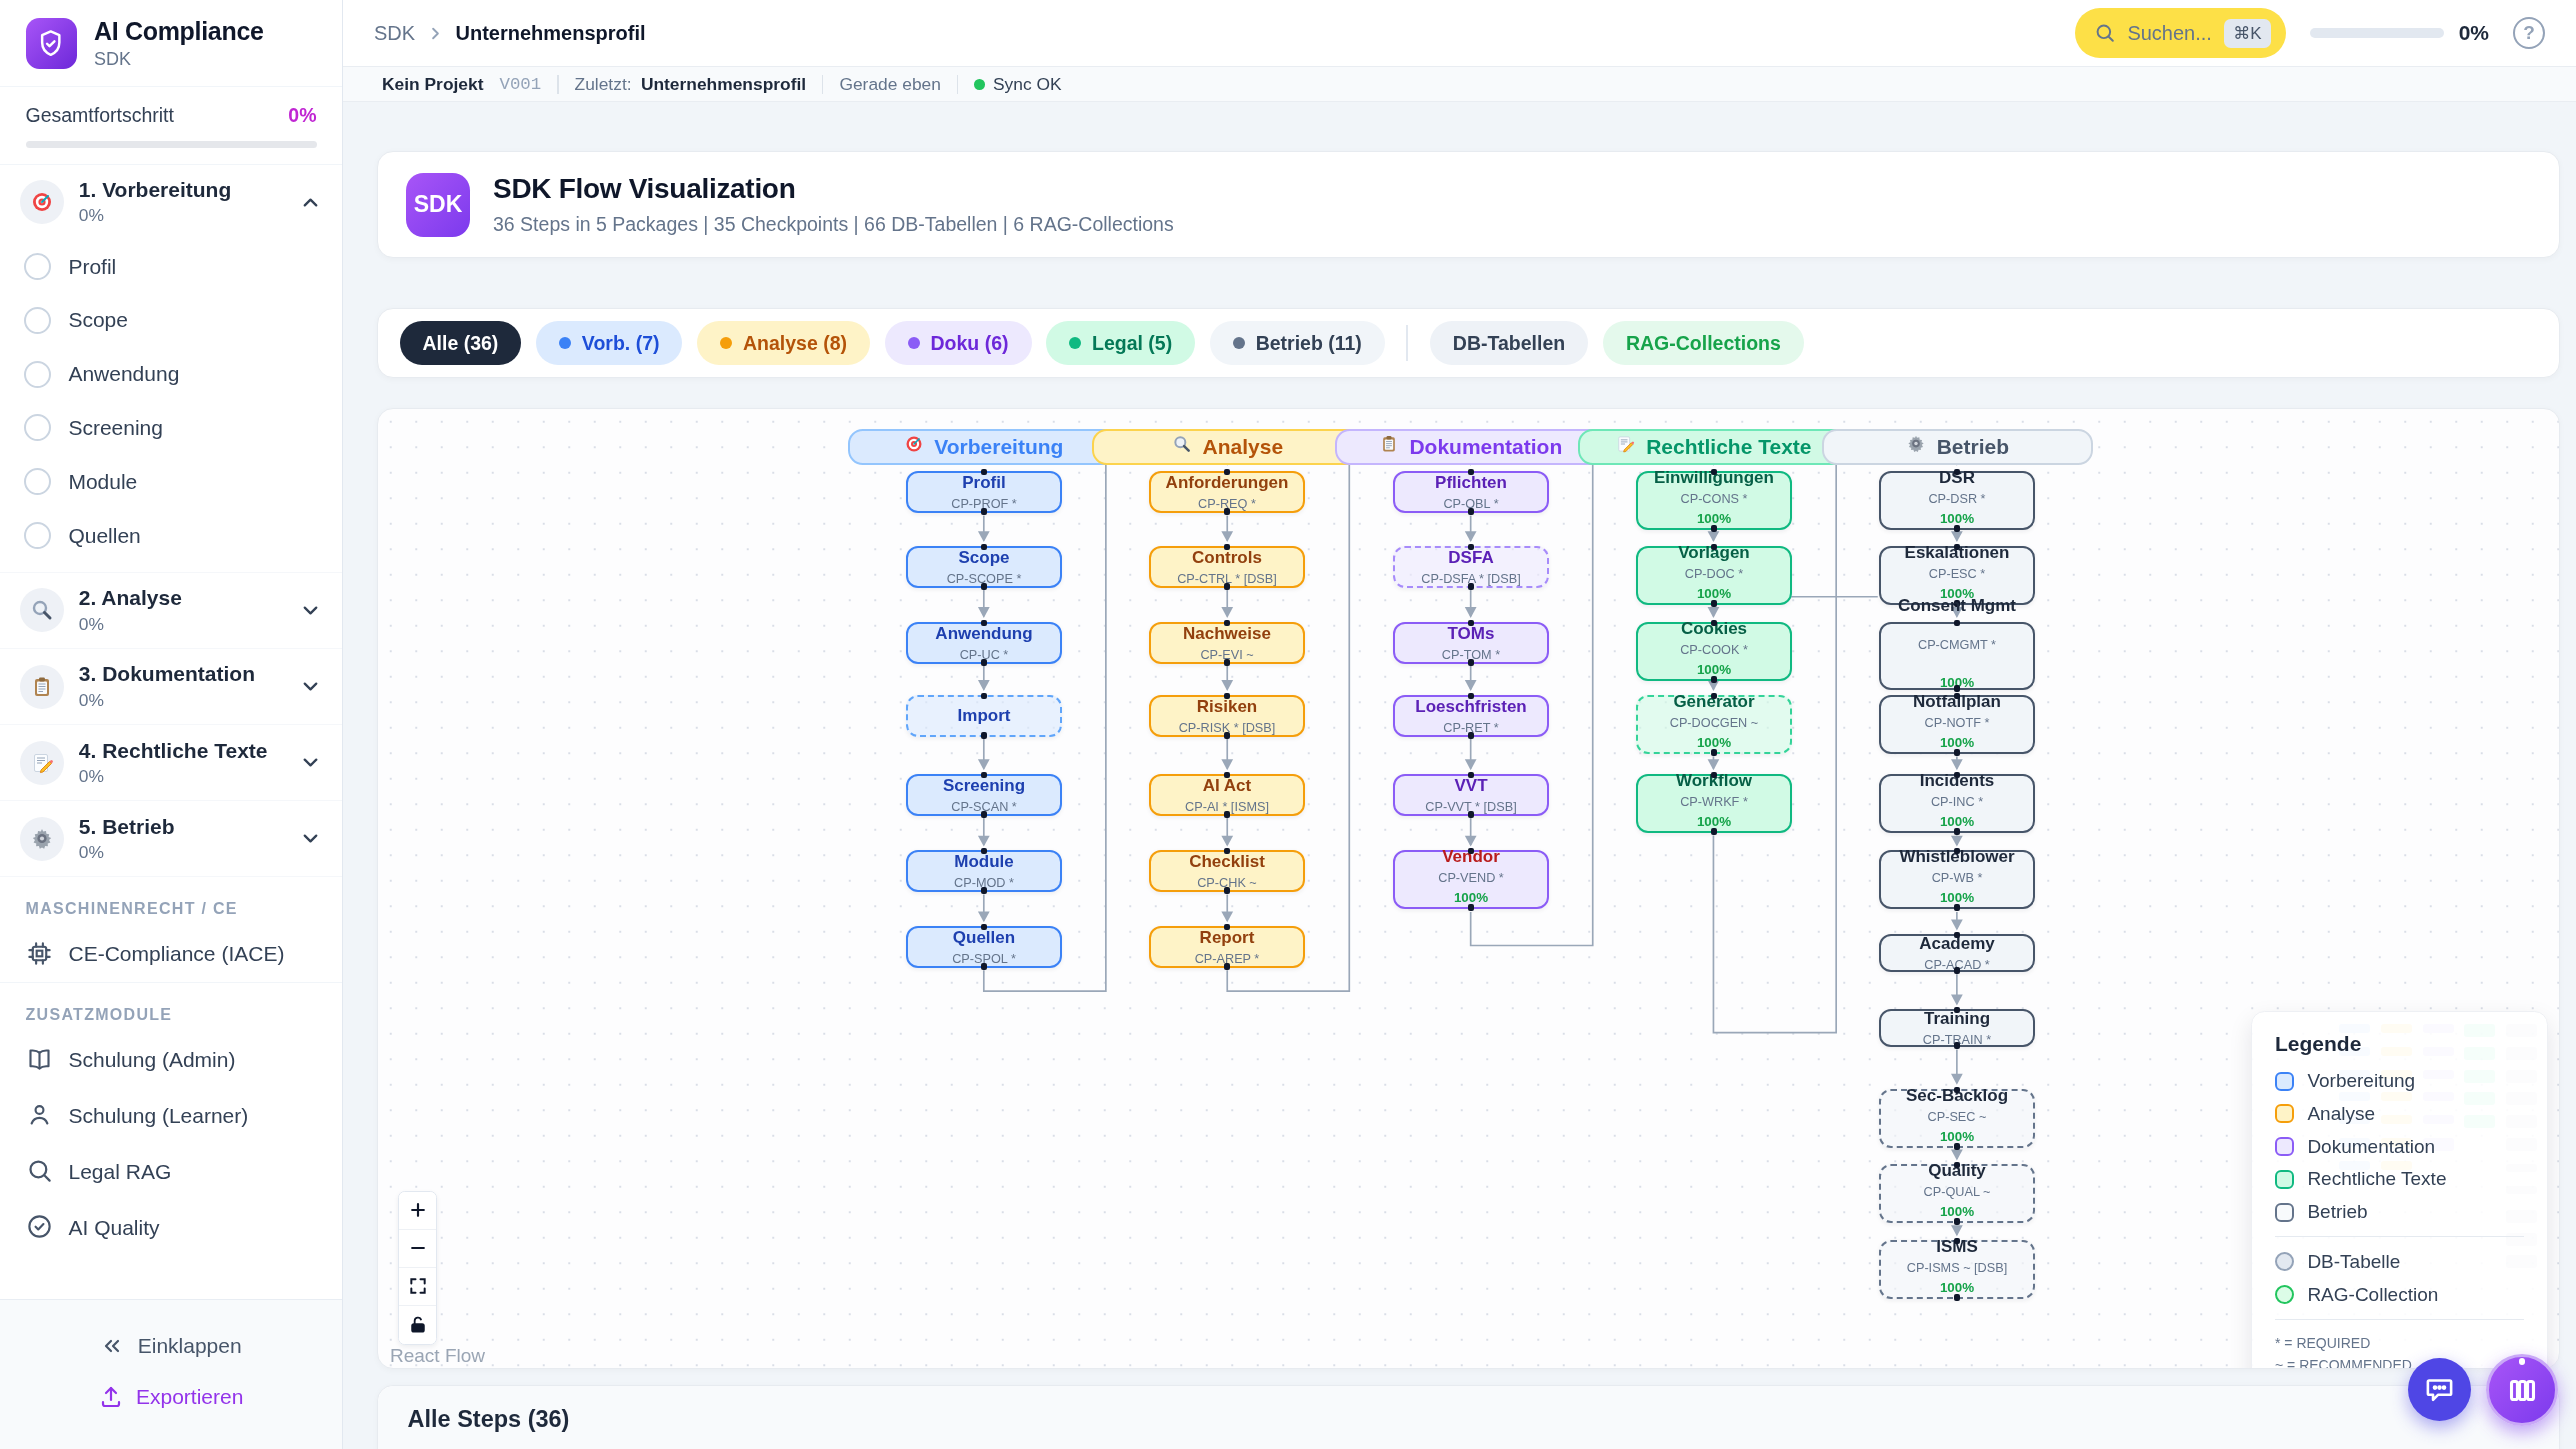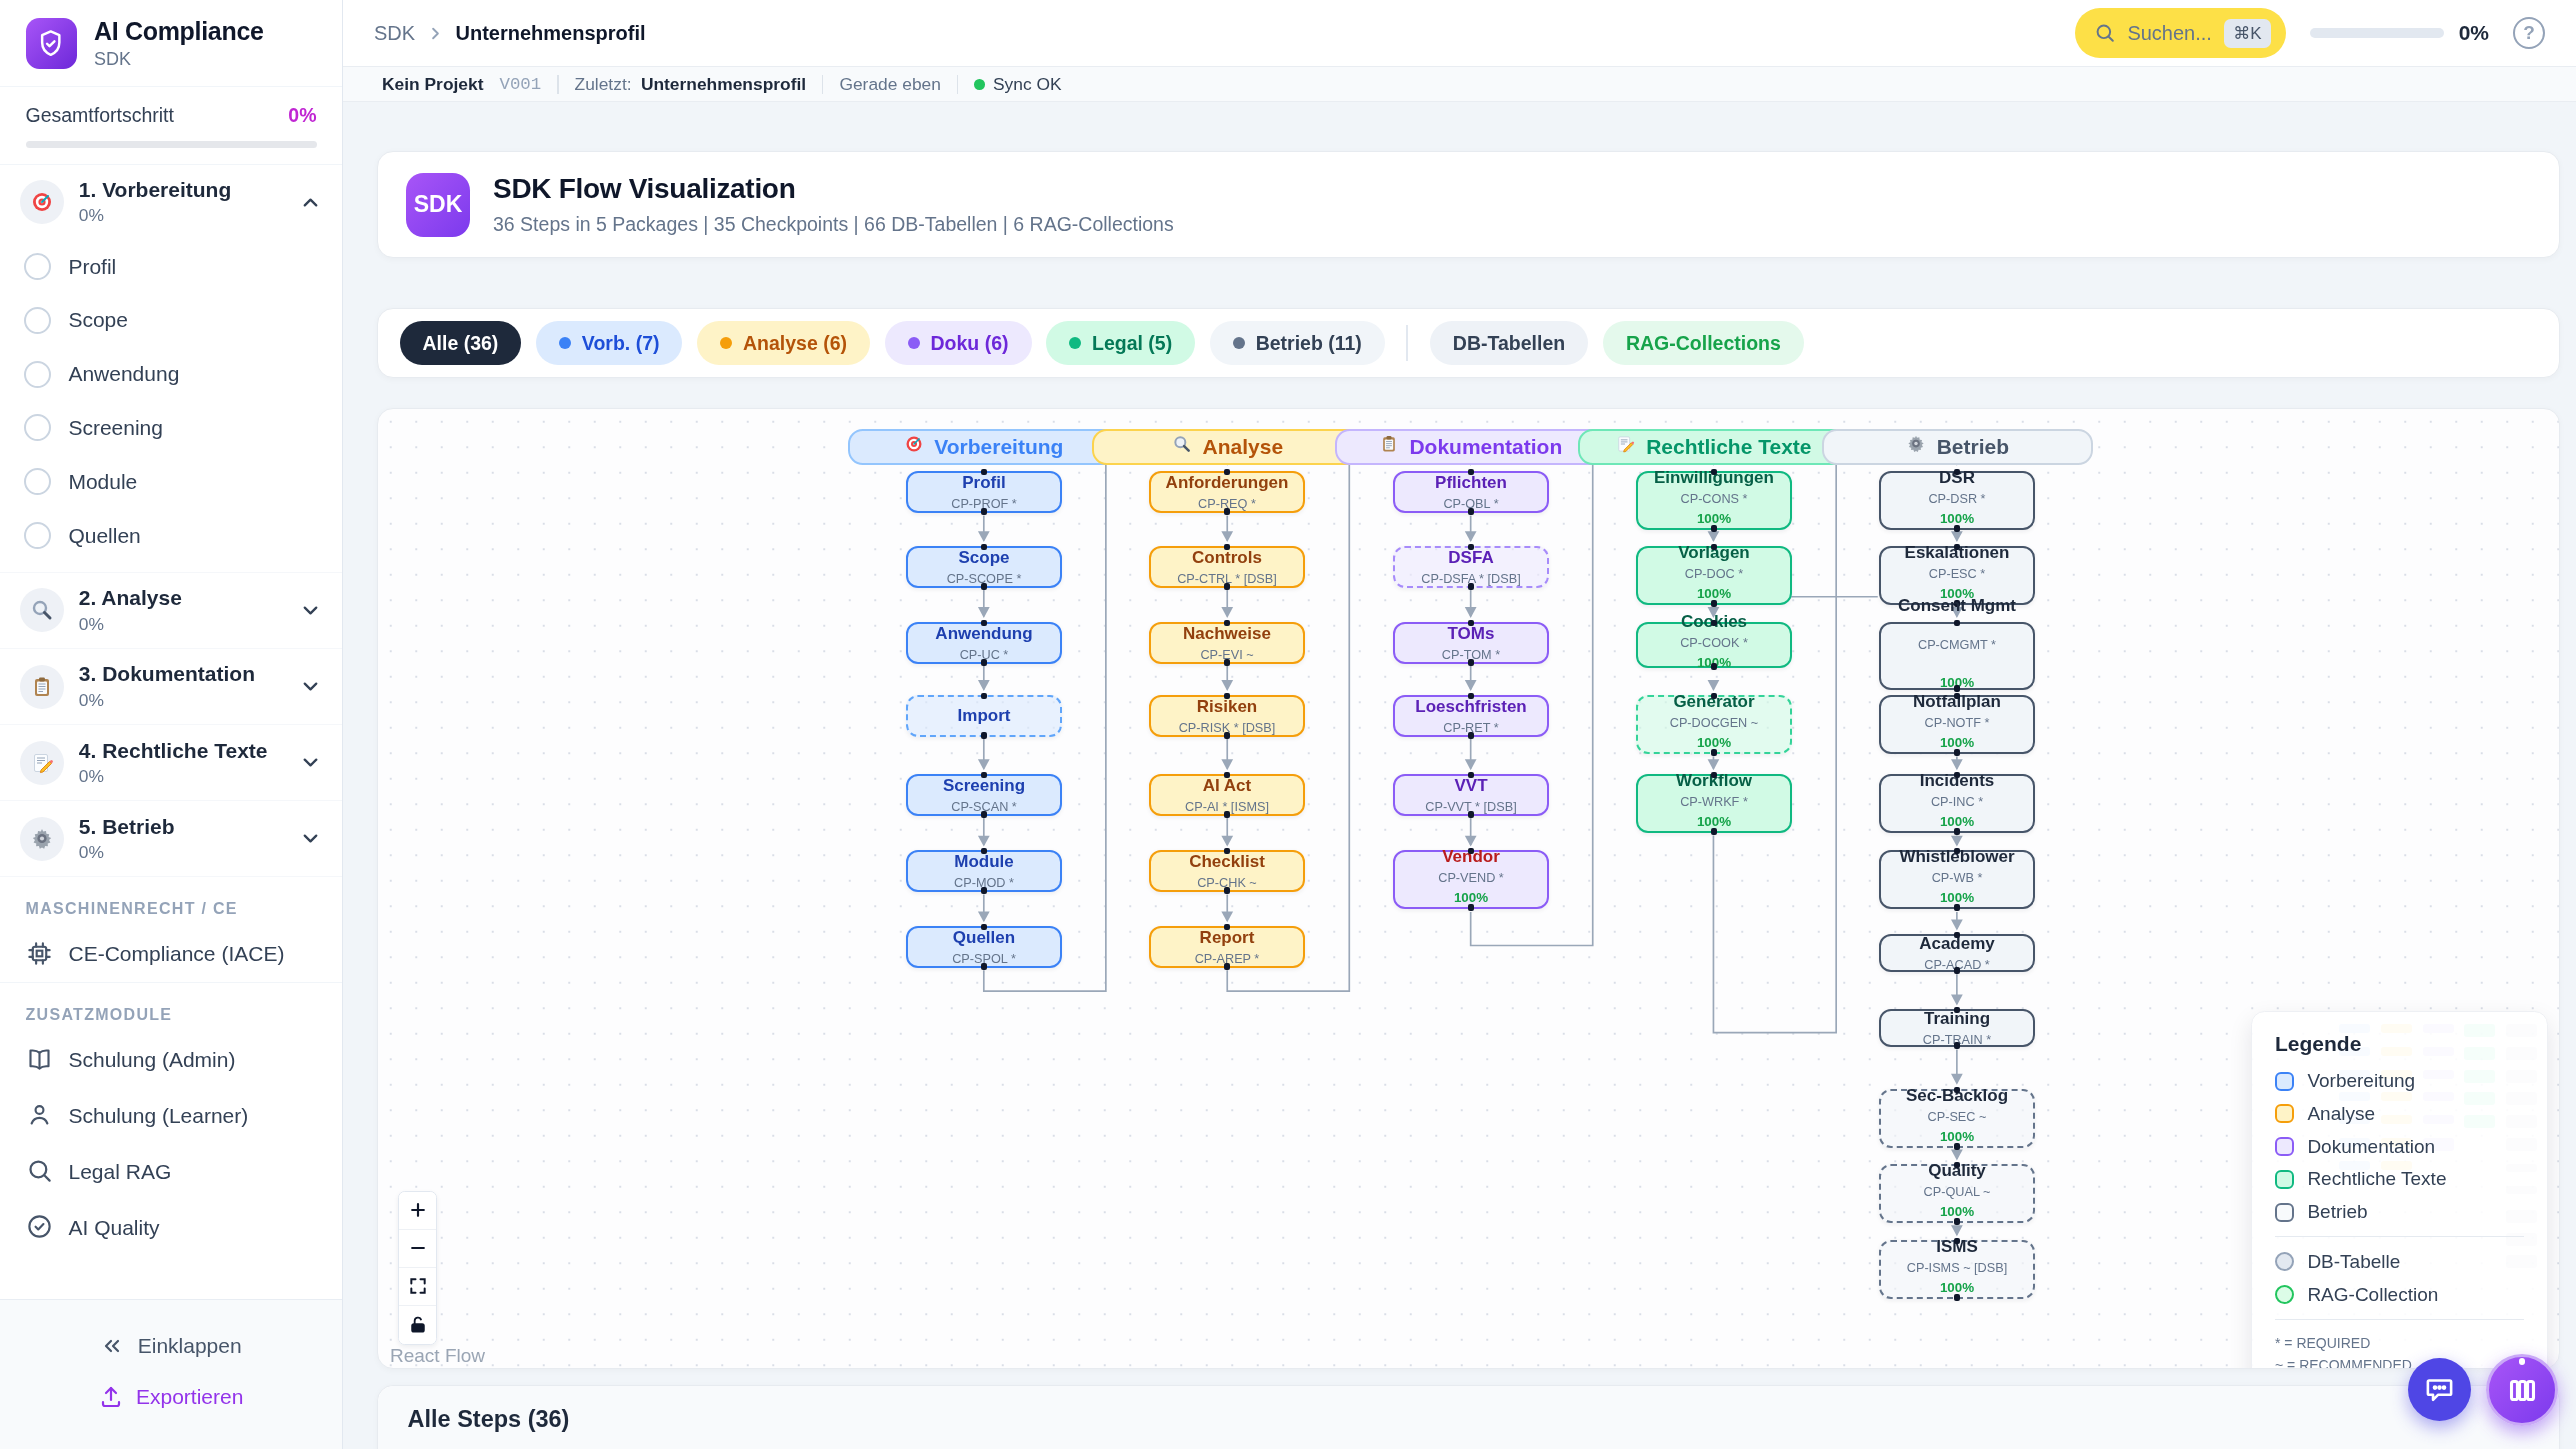--- a/index.html
+++ b/index.html
@@ -391,21 +391,21 @@
     <div class="card filters-card" id="filters">
         <div class="pill pill-all">
           <span>Alle (36)</span>
         </div>
         <div class="pill pill-vorb">
           <span class="dot"></span>
           <span>Vorb. (7)</span>
         </div>
         <div class="pill pill-analyse">
           <span class="dot"></span>
-          <span>Analyse (6)</span>
+          <span>Analyse (8)</span>
         </div>
         <div class="pill pill-doku">
           <span class="dot"></span>
           <span>Doku (6)</span>
         </div>
         <div class="pill pill-legal">
           <span class="dot"></span>
           <span>Legal (5)</span>
         </div>
         <div class="pill pill-betrieb">
@@ -587,21 +587,21 @@
             <div class="fn-code">CP-CONS *</div>
             <div class="fn-prog">100%</div>
             <div class="fn-bar"></div>
           </div>
           <div class="flow-node" style="left: 1258px; top: 137px; width: 156px; height: 59px; background: rgb(209, 250, 229); border-color: rgb(16, 185, 129);">
             <div class="fn-title" style="color:#065f46">Vorlagen</div>
             <div class="fn-code">CP-DOC *</div>
             <div class="fn-prog">100%</div>
             <div class="fn-bar"></div>
           </div>
-          <div class="flow-node" style="left: 1258px; top: 213px; width: 156px; height: 46px; background: rgb(209, 250, 229); border-color: rgb(16, 185, 129);">
+          <div class="flow-node" style="left: 1258px; top: 213px; width: 156px; height: 59px; background: rgb(209, 250, 229); border-color: rgb(16, 185, 129);">
             <div class="fn-title" style="color:#065f46">Cookies</div>
             <div class="fn-code">CP-COOK *</div>
             <div class="fn-prog">100%</div>
             <div class="fn-bar"></div>
           </div>
           <div class="flow-node" style="left: 1258px; top: 286px; width: 156px; height: 59px; background: rgba(209, 250, 229, 0.6); border: 2px dashed rgb(52, 211, 153);">
             <div class="fn-title" style="color:#065f46">Generator</div>
             <div class="fn-code">CP-DOCGEN ~</div>
             <div class="fn-prog">100%</div>
             <div class="fn-bar"></div>

